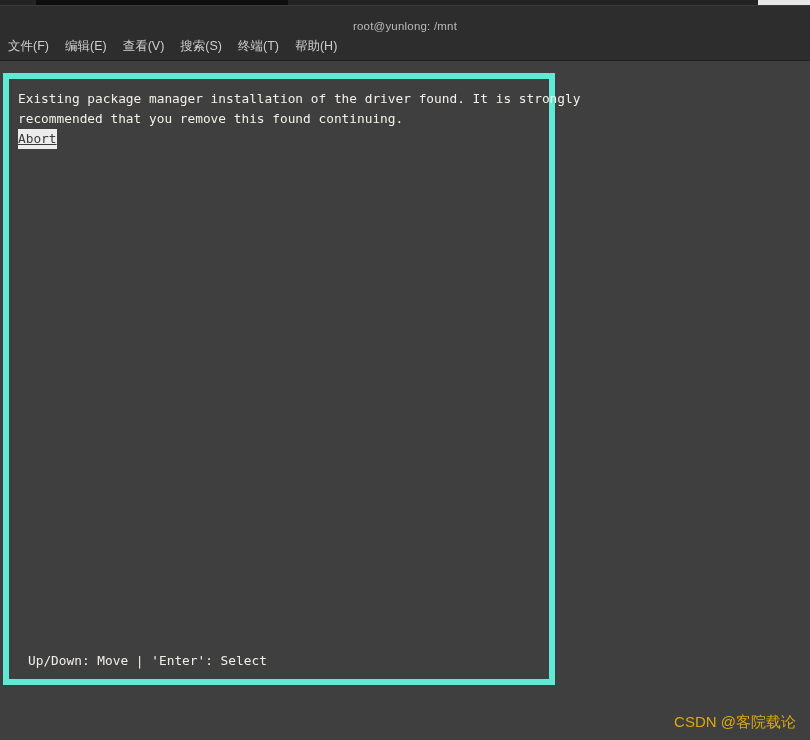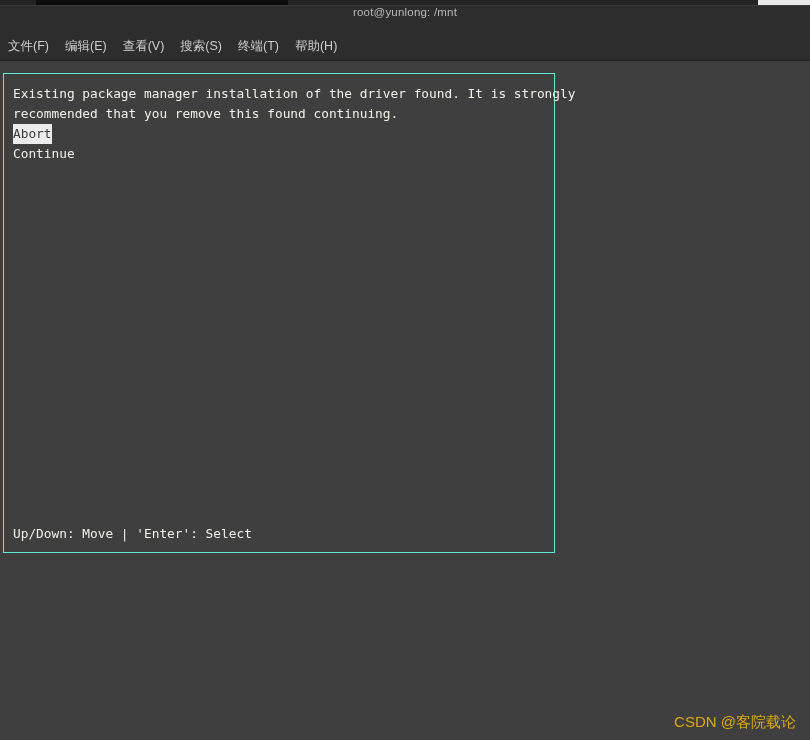--- a/index.html
+++ b/index.html
@@ -37,21 +37,21 @@
 
   
   .titlebar {
     position: absolute;
     left: 0; top: 5px;
     width: 810px;
     height: 27px;
     background: #2d2d2d;
     border-top: 1px solid #3a3a3a;
     display: flex;
-    align-items: flex-start;
+    align-items: flex-end;
     justify-content: center;
   }
   .titlebar-text {
     font-size: 11.5px;
     color: #b9b9b9;
     letter-spacing: .2px;
     white-space: nowrap;
   }
 
   
@@ -90,22 +90,22 @@
     background: #3f3f3f;
     overflow: hidden;
   }
 
   
   .dialog {
     position: absolute;
     left: 3px;
     top: 12px;
     width: 552px;
-    height: 480px;
-    border: 1px solid #5eead4;
+    height: 612px;
+    border: 6px solid #5eead4;
     background: #3f3f3f;
   }
 
   .dialog-body {
     position: absolute;
     left: 9px;
     top: 10px;
     right: 4px;
   }
 
@@ -113,29 +113,30 @@
     font-family: "DejaVu Sans Mono", "Liberation Mono", monospace;
     font-size: 12.8px;
     line-height: 20px;
     color: #f1f0e8;
     white-space: pre;
     letter-spacing: 0px;
   }
 
   .menu-option {
     display: inline-block;
+    text-decoration: underline;
   }
   .menu-option.selected {
     background: #ececec;
     color: #3a3a3a;
   }
 
   .dialog-footer {
     position: absolute;
-    left: 9px;
+    left: 19px;
     bottom: 8px;
   }
 
   
   .watermark {
     position: absolute;
     right: 14px;
     bottom: 8px;
     font-size: 15px;
     color: #eab308;
@@ -171,21 +172,20 @@
   <div class="terminal">
 
     <div class="dialog">
 
       <div class="dialog-body">
         <div class="tline">Existing package manager installation of the driver found. It is strongly</div>
         <div class="tline">recommended that you remove this found continuing.</div>
 
         <div class="tline"><span class="menu-option selected">Abort</span></div>
 
-        <div class="tline"><span class="menu-option">Continue</span></div>
       </div>
 
       <div class="dialog-footer">
         <div class="tline">Up/Down: Move | 'Enter': Select</div>
       </div>
 
     </div>
 
     <div class="watermark">CSDN @客院载论</div>
 

